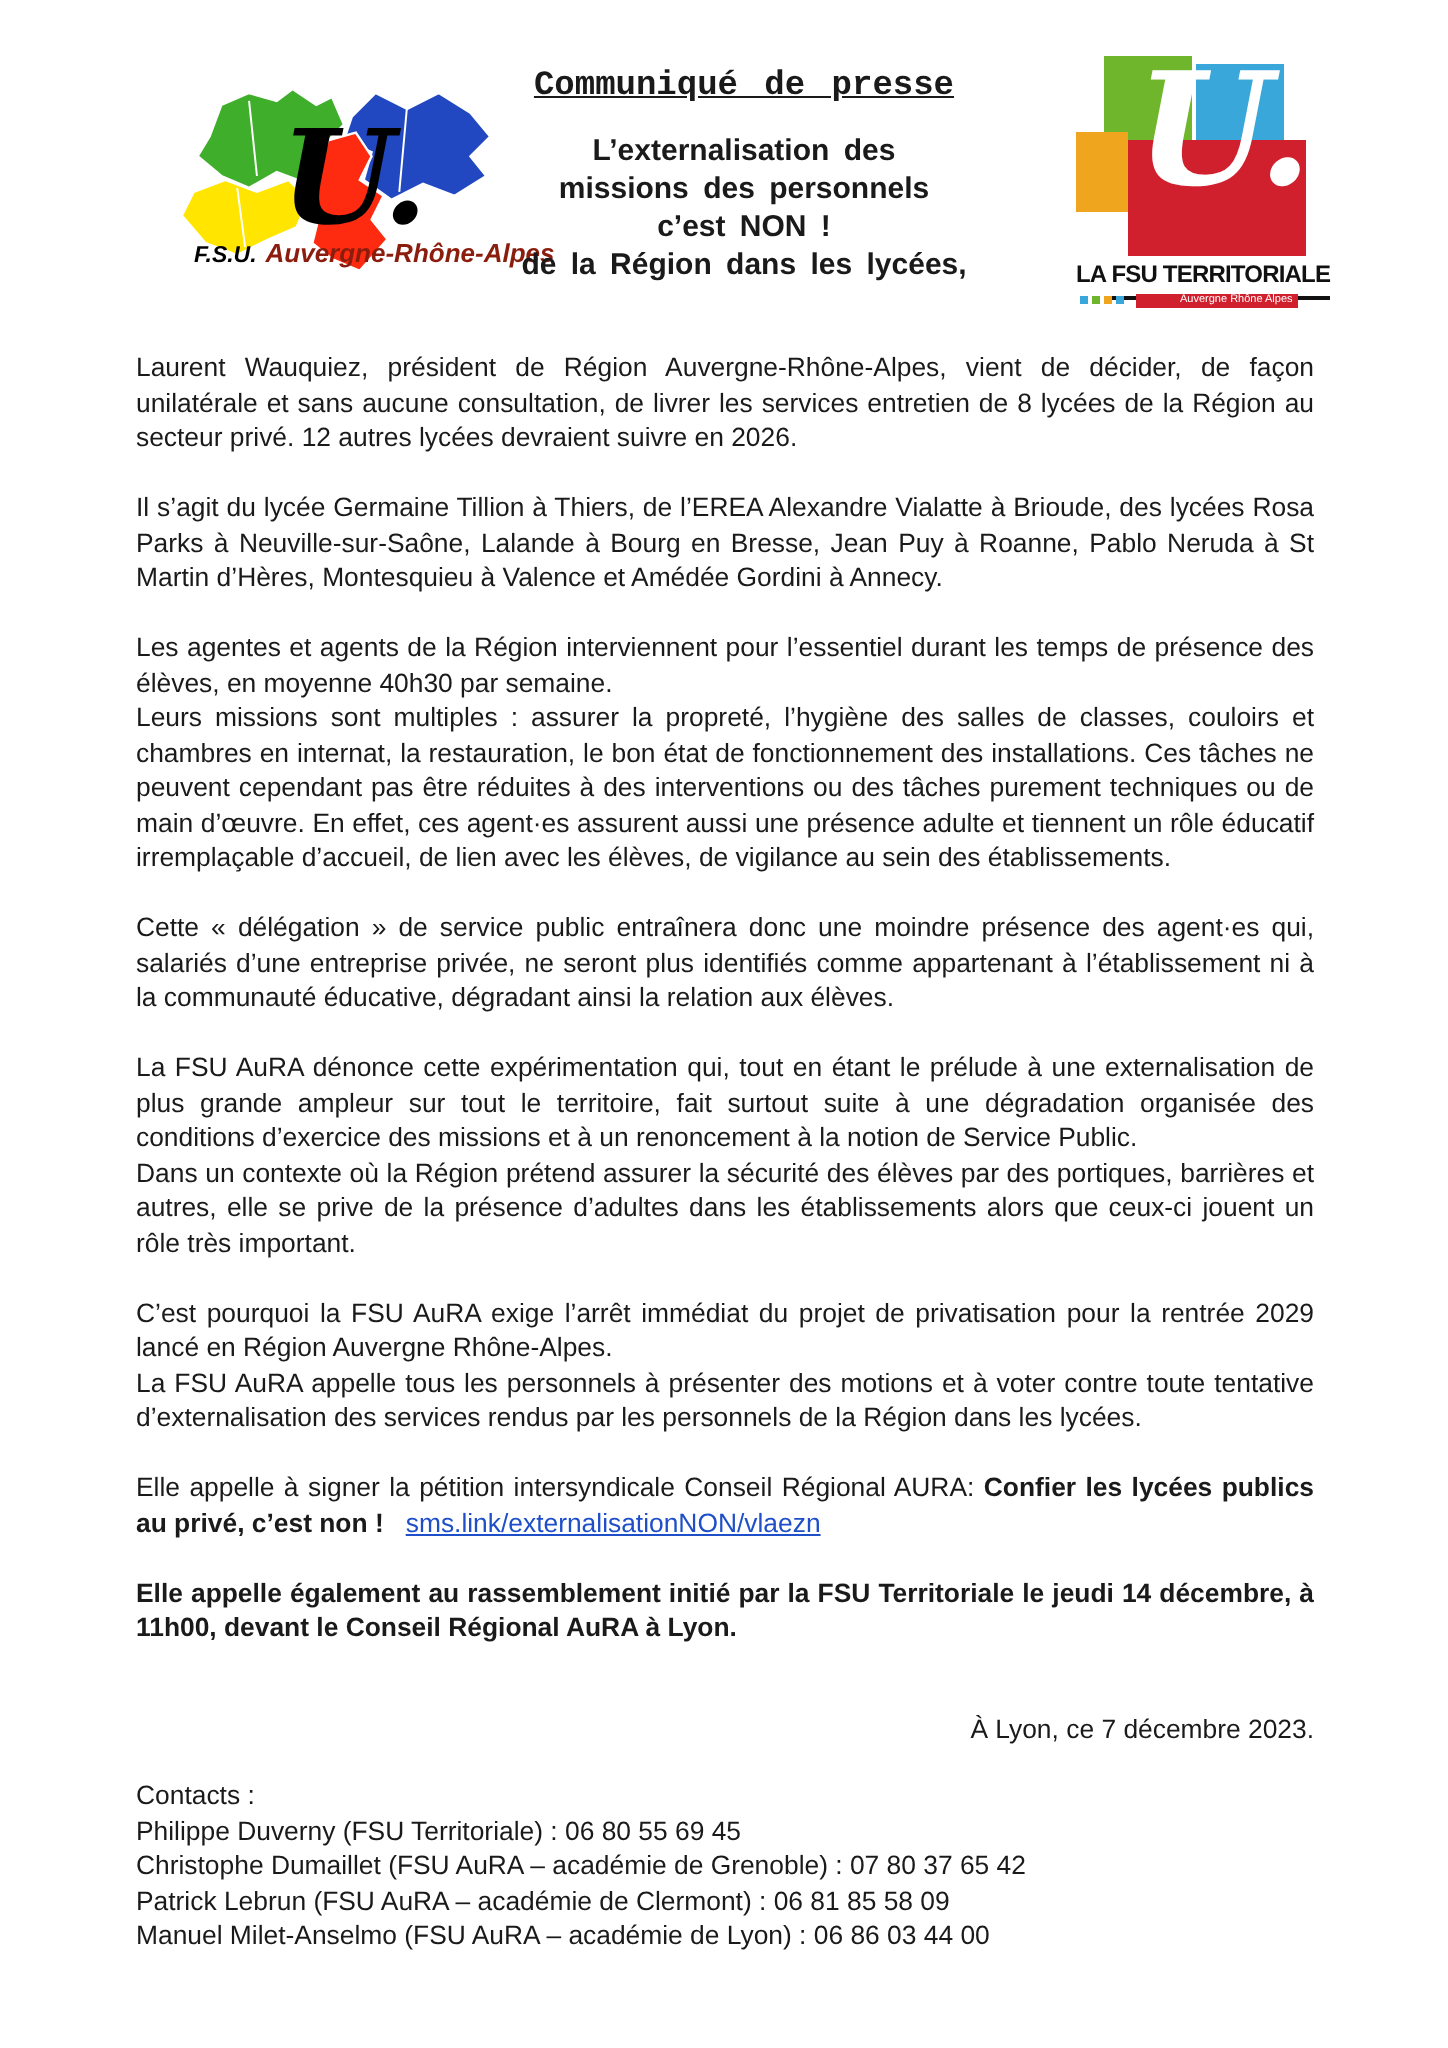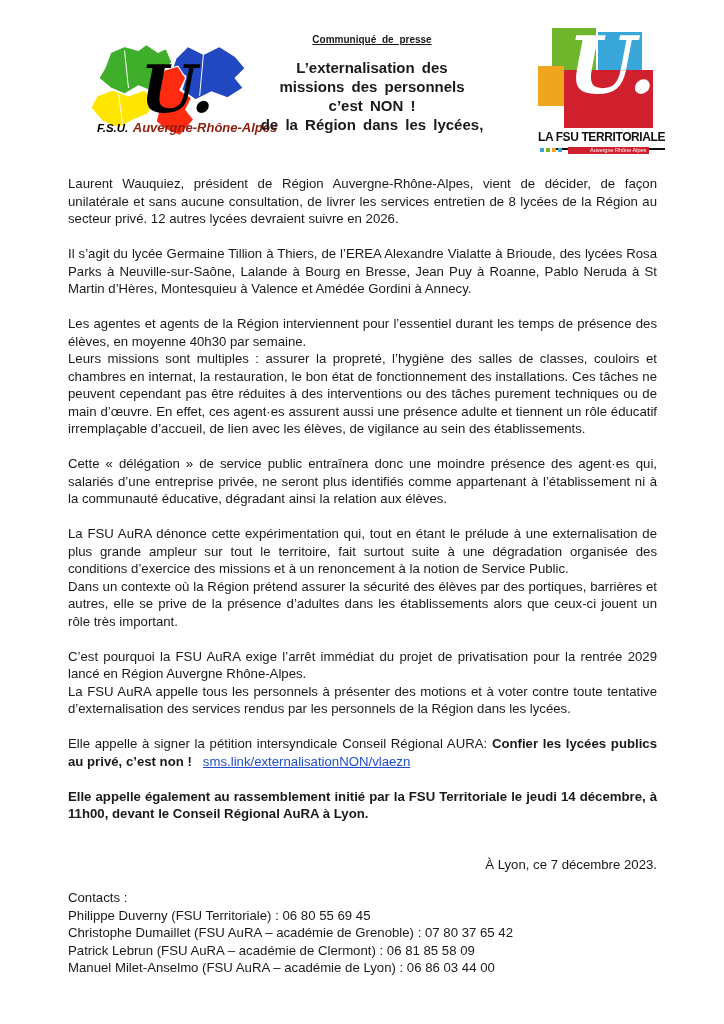--- a/index.html
+++ b/index.html
@@ -20,21 +20,21 @@
     position:absolute;left:12px;top:80px;white-space:nowrap;
     font-style:italic;
   }
   .caption .fsu{font-weight:bold;font-size:11.5px;color:#000;}
   .caption .region{font-size:13px;color:#8a1d0e;font-weight:bold;}
   .title-block{
     position:absolute;left:228px;top:34px;width:288px;
     text-align:center;font-weight:bold;word-spacing:3px;
   }
   .press-label{
-    font-size:10px;text-decoration:underline;margin-bottom:13px;
+    font-size:17px;text-decoration:underline;margin-bottom:13px;font-family:Liberation Mono, monospace;
   }
   .title-line{font-size:15px;line-height:19px;}
   .logo-right{position:absolute;left:538px;top:26px;width:132px;height:138px;}
   .sq{position:absolute;}
   .sq.green{left:14px;top:2px;width:44px;height:48px;background:#6fb62c;}
   .sq.blue{left:60px;top:6px;width:44px;height:47px;background:#39a7da;}
   .sq.orange{left:0px;top:40px;width:26px;height:40px;background:#f0a51f;}
   .sq.red{left:26px;top:44px;width:89px;height:58px;background:#d0202e;}
   .logo-right .uletter{
     position:absolute;left:24px;top:-20px;width:100px;height:120px;

